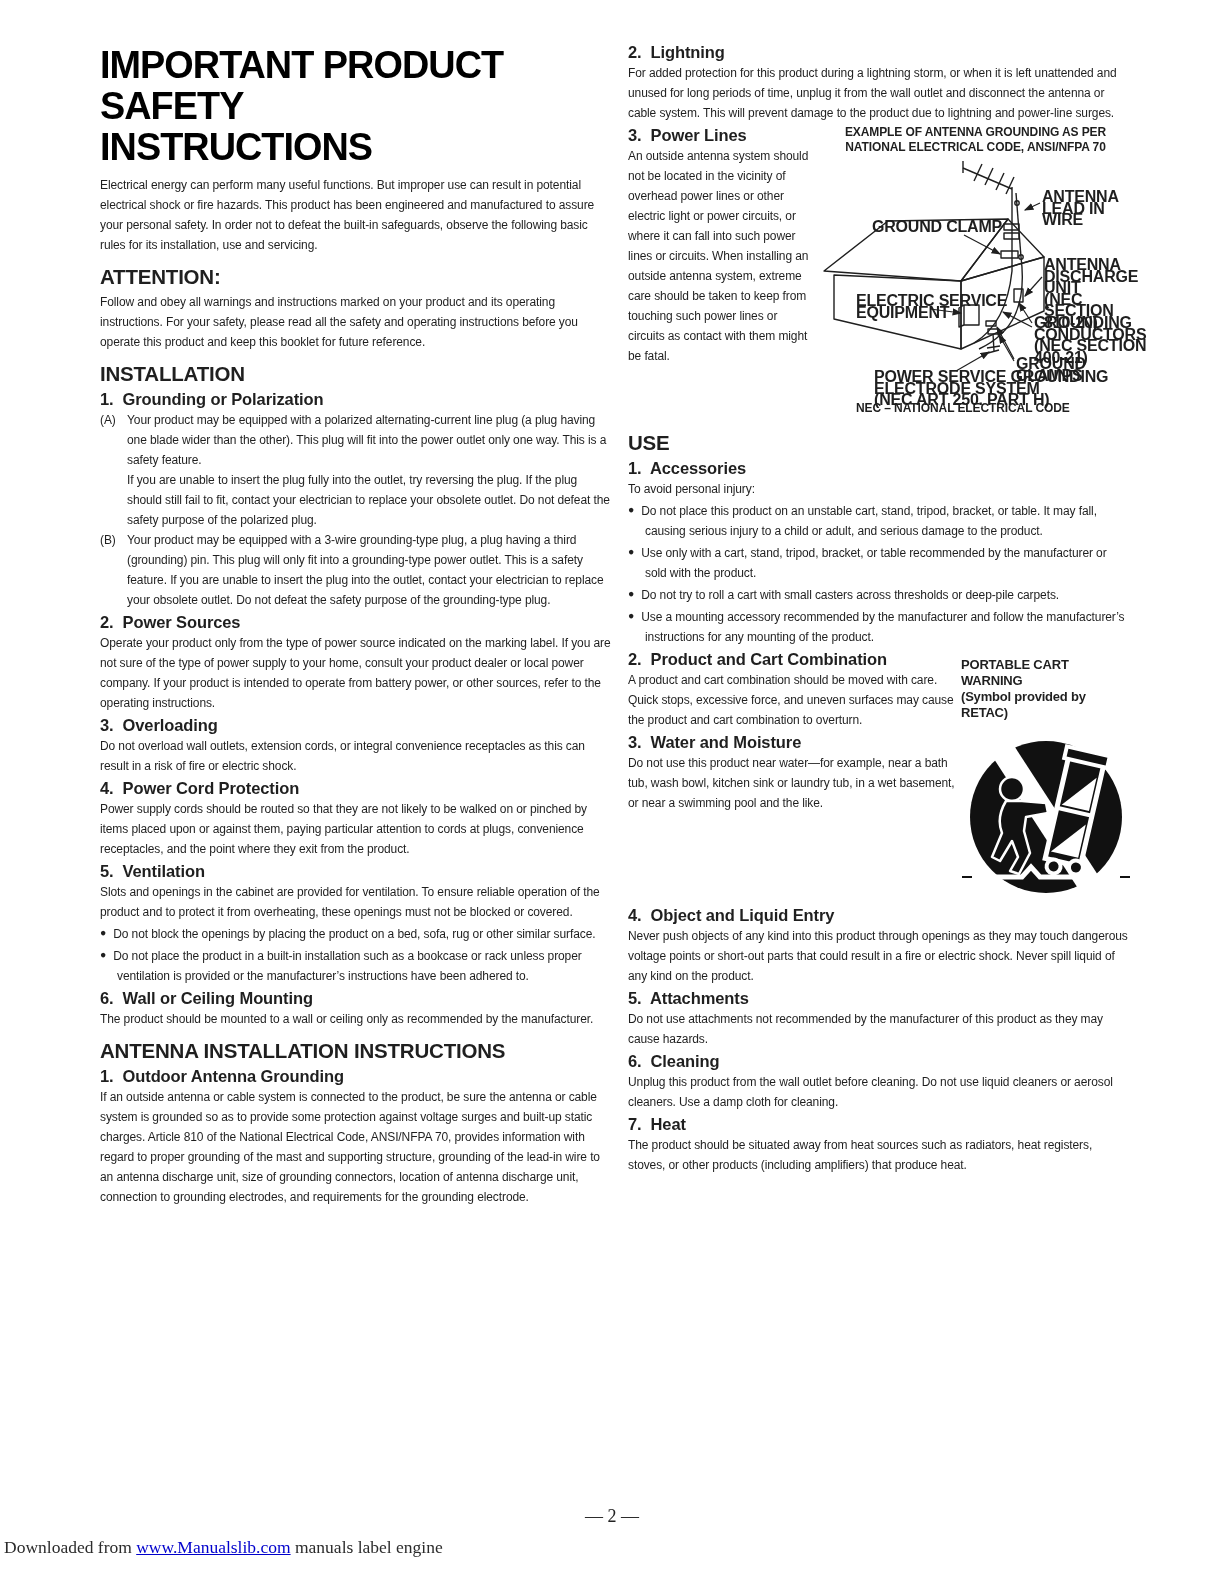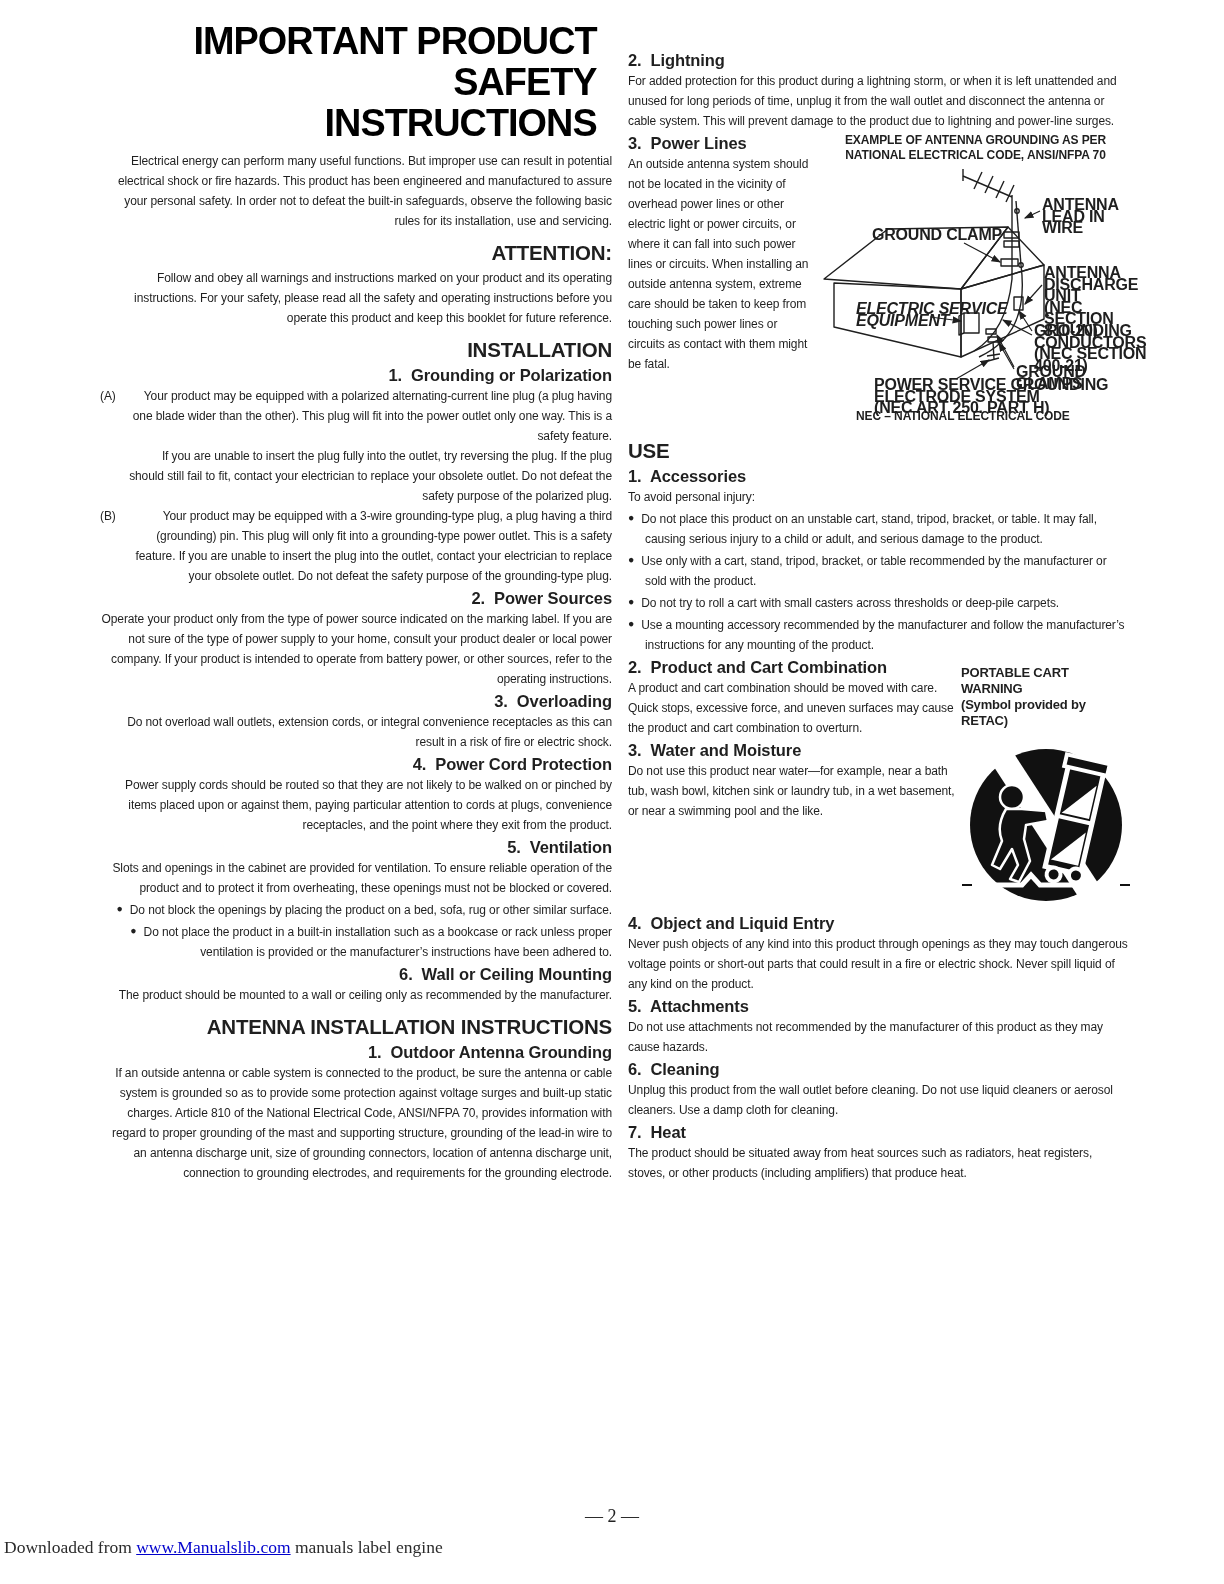--- a/index.html
+++ b/index.html
@@ -1,18 +1,18 @@
 <!DOCTYPE html>
 <html><head>
 <meta charset="utf-8">
 <style>
   html,body{margin:0;padding:0;background:#ffffff;}
   body{width:1224px;height:1584px;position:relative;font-family:"Liberation Sans",sans-serif;color:#1f1f1f;}
   .col{position:absolute;}
-  .col-left{left:100px;top:20px;width:512px;text-align:right;}
+  .col-left{left:100px;top:44px;width:512px;}
   .col-right{left:628px;top:38px;width:503px;}
   .doc-title{font-size:39px;line-height:41px;font-weight:bold;color:#000;letter-spacing:-1px;transform:scaleX(.97);transform-origin:left top;margin-bottom:8px;}
   p.body{margin:0;font-size:12px;line-height:20px;letter-spacing:-0.1px;}
   .sec{font-size:20.5px;font-weight:bold;margin-top:10px;margin-bottom:3px;letter-spacing:-0.2px;}
   .num{font-size:16.5px;line-height:21px;font-weight:bold;margin-top:2px;white-space:pre-wrap;letter-spacing:-0.1px;}
   .hang{padding-left:27px;position:relative;}
   .hang .lbl{position:absolute;left:0;top:0;}
   .bullet{padding-left:17px;text-indent:-17px;}
   .bullet::before{content:"●";font-size:10.5px;margin-right:7px;vertical-align:2px;}
   .row{display:flex;}
@@ -61,21 +61,21 @@
   <p class="body bullet">Do not place the product in a built-in installation such as a bookcase or rack unless proper ventilation is provided or the manufacturer’s instructions have been adhered to.</p>
   <div class="num">6.  Wall or Ceiling Mounting</div>
   <p class="body">The product should be mounted to a wall or ceiling only as recommended by the manufacturer.</p>
 
   <div class="sec">ANTENNA INSTALLATION INSTRUCTIONS</div>
   <div class="num">1.  Outdoor Antenna Grounding</div>
   <p class="body">If an outside antenna or cable system is connected to the product, be sure the antenna or cable system is grounded so as to provide some protection against voltage surges and built-up static charges. Article 810 of the National Electrical Code, ANSI/NFPA 70, provides information with regard to proper grounding of the mast and supporting structure, grounding of the lead-in wire to an antenna discharge unit, size of grounding connectors, location of antenna discharge unit, connection to grounding electrodes, and requirements for the grounding electrode.</p>
 </div>
 
 <div class="col col-right">
-  <div class="num" style="margin-top:12px">2.  Lightning</div>
+  <div class="num" style="margin-top:4px">2.  Lightning</div>
   <p class="body">For added protection for this product during a lightning storm, or when it is left unattended and unused for long periods of time, unplug it from the wall outlet and disconnect the antenna or cable system. This will prevent damage to the product due to lightning and power-line surges.</p>
 
   <div class="row">
     <div class="pl-text">
       <div class="num">3.  Power Lines</div>
       <p class="body">An outside antenna system should not be located in the vicinity of overhead power lines or other electric light or power circuits, or where it can fall into such power lines or circuits. When installing an outside antenna system, extreme care should be taken to keep from touching such power lines or circuits as contact with them might be fatal.</p>
     </div>
     <div class="diagram">
       <div class="dhead">
         <div>EXAMPLE OF ANTENNA GROUNDING AS PER</div>
@@ -142,21 +142,21 @@
             <line x1="140" y1="212" x2="173" y2="193"></line>
           </g>
         </svg>
         <div class="dlabel" style="left:226px;top:32px;">ANTENNA
 LEAD IN WIRE</div>
         <div class="dlabel" style="left:56px;top:62px;">GROUND CLAMP</div>
         <div class="dlabel" style="left:228px;top:100px;">ANTENNA
 DISCHARGE UNIT
 (NEC SECTION
 810-20)</div>
-        <div class="dlabel" style="left:40px;top:136px;font-style:italic;">ELECTRIC SERVICE
+        <div class="dlabel" style="left:40px;top:136px;">ELECTRIC SERVICE
 EQUIPMENT</div>
         <div class="dlabel" style="left:218px;top:158px;">GROUNDING
 CONDUCTORS
 (NEC SECTION 400-21)</div>
         <div class="dlabel" style="left:200px;top:199px;">GROUND CLAMPS</div>
         <div class="dlabel" style="left:58px;top:212px;">POWER SERVICE GROUNDING ELECTRODE SYSTEM
 (NEC ART 250. PART H)</div>
         <div class="dnec">NEC – NATIONAL ELECTRICAL CODE</div>
       </div>
     </div>

